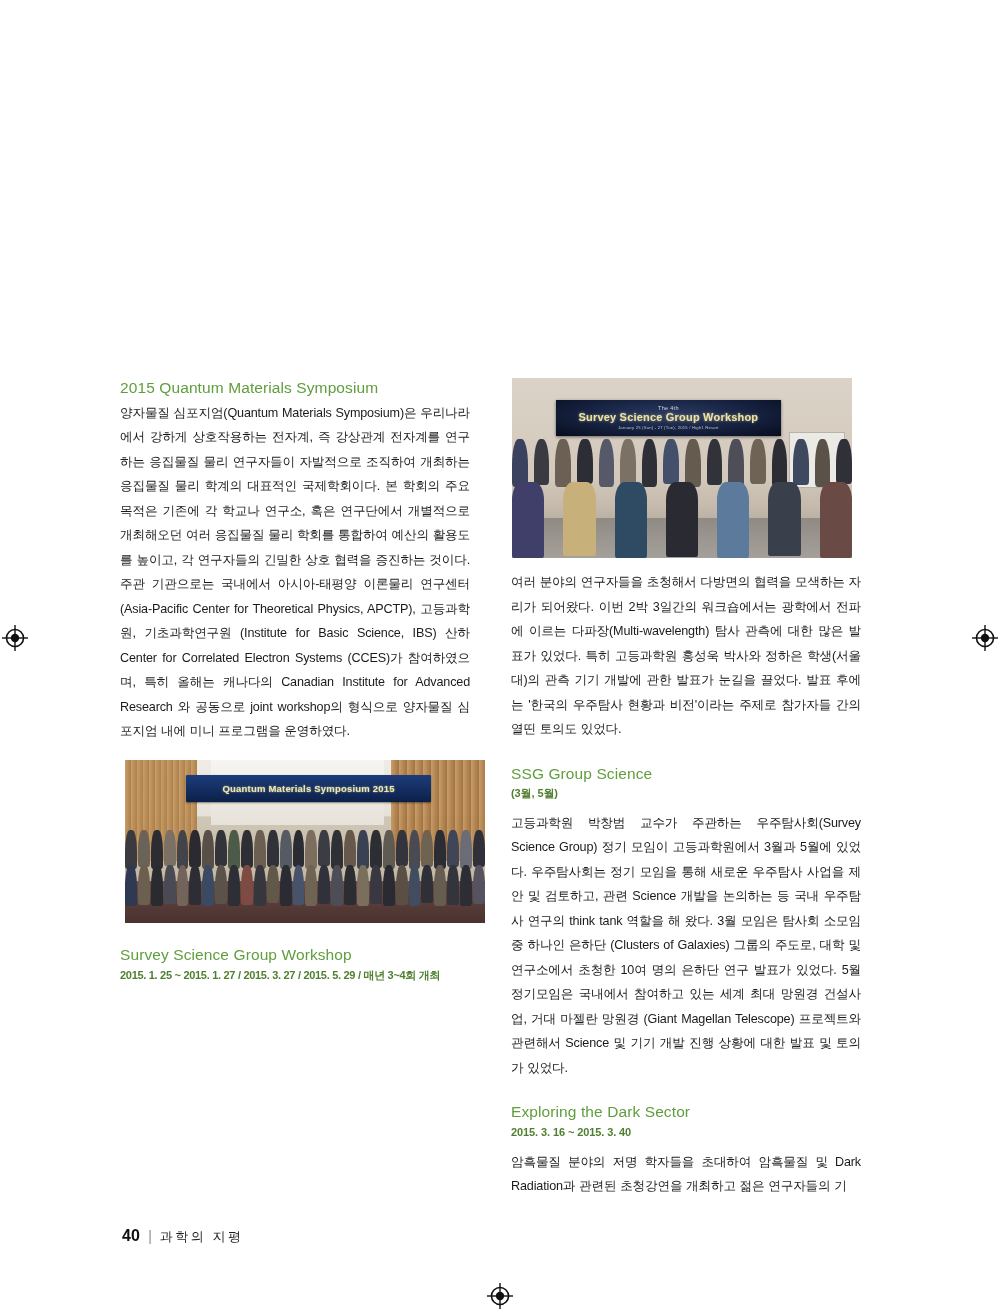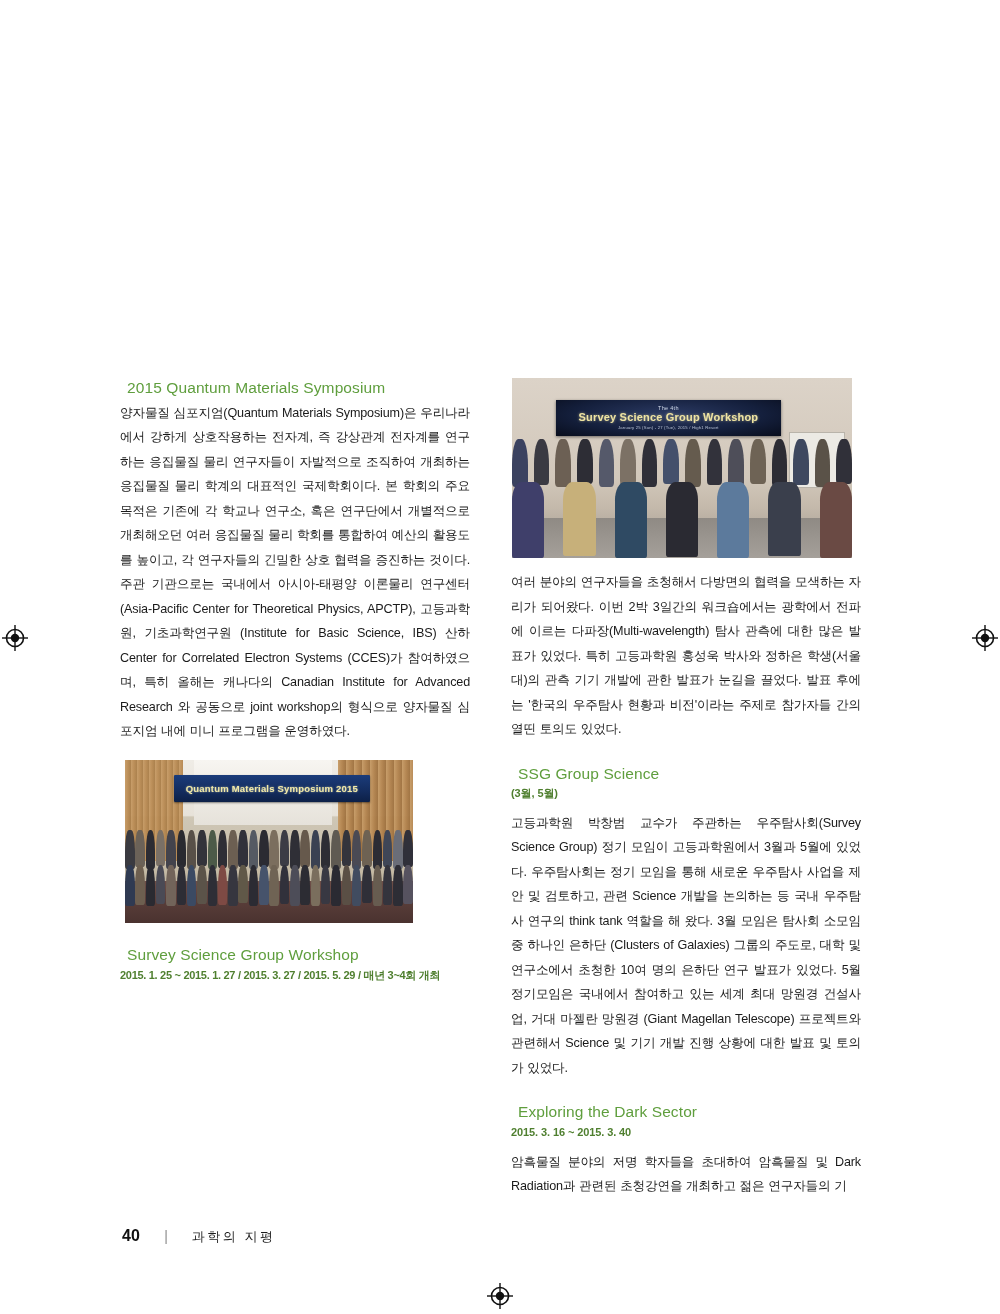--- a/index.html
+++ b/index.html
@@ -37,21 +37,21 @@
   }
   .col-left  { left: 120px; }
   .col-right { left: 511px; }
 
   
   .sec-title {
     color: #5f9e3d;
     font-size: 15.5px;
     line-height: 1.35;
     letter-spacing: 0.1px;
-    margin: 0 0 2px 7px;
+    margin: 0 0 2px 0;
     font-weight: 400;
     white-space: nowrap;
   }
   .sec-date {
     color: #4f7f2f;
     font-size: 11px;
     font-weight: bold;
     line-height: 1.4;
     margin: 0 0 9px 0;
     letter-spacing: -0.1px;
@@ -74,21 +74,21 @@
 
   .spacer-22 { height: 22px; }
 
   
   .photo {
     position: relative;
     overflow: hidden;
     background: #2a2622;
   }
   .photo-qms {
-    width: 288px;
+    width: 360px;
     height: 163px;
     margin: 16px 0 0 5px;
   }
   .photo-ssg {
     width: 340px;
     height: 180px;
     margin: 0 0 12px 1px;
   }
   .photo .wall {
     position: absolute; left: 0; top: 0; right: 0; height: 100%;
@@ -163,21 +163,21 @@
     background: linear-gradient(to bottom,#8f8a84,#a5a09a);
   }
 
   
   .footer{
     position:absolute;
     left:122px;
     top:1216px;
     display:flex;
     align-items:baseline;
-    gap:24px;
+    gap:8px;
   }
   .footer .pg{
     font-size:16px; font-weight:bold; color:#111;
     letter-spacing:.2px;
   }
   .footer .bar{
     color:#8d8d8d; font-size:14px; font-weight:300;
   }
   .footer .jt{
     font-size:13px; color:#1d1d1d; letter-spacing:2.5px;margin-top:12px;

